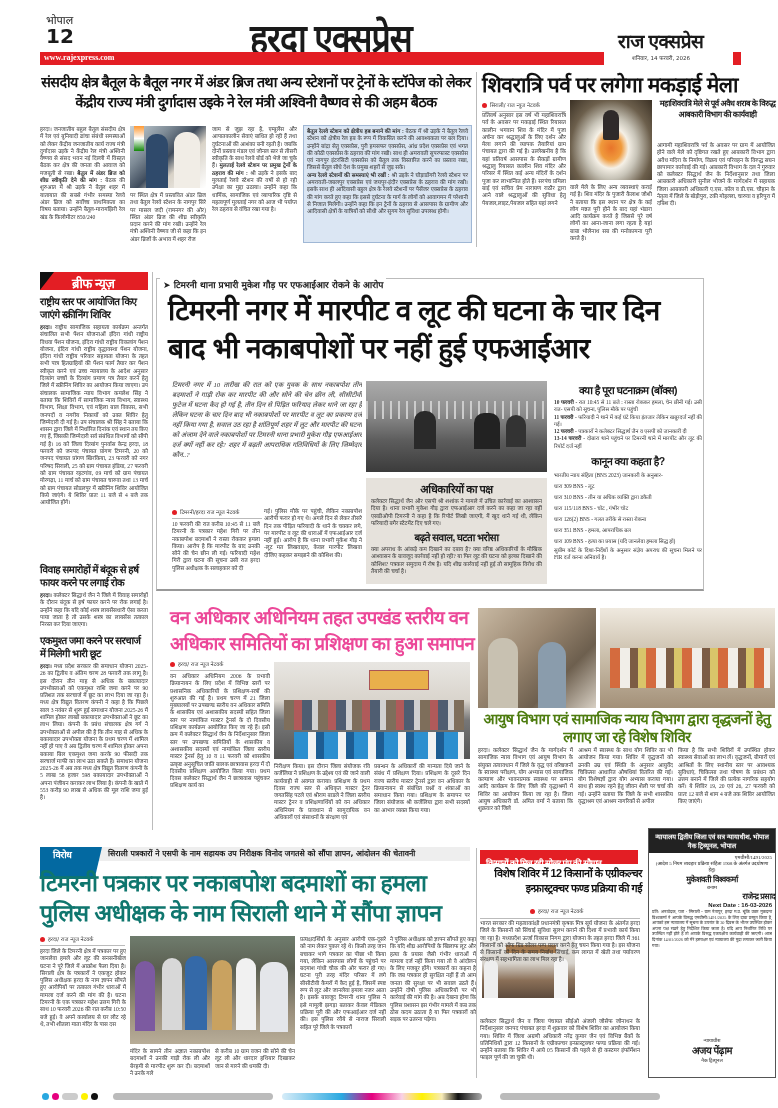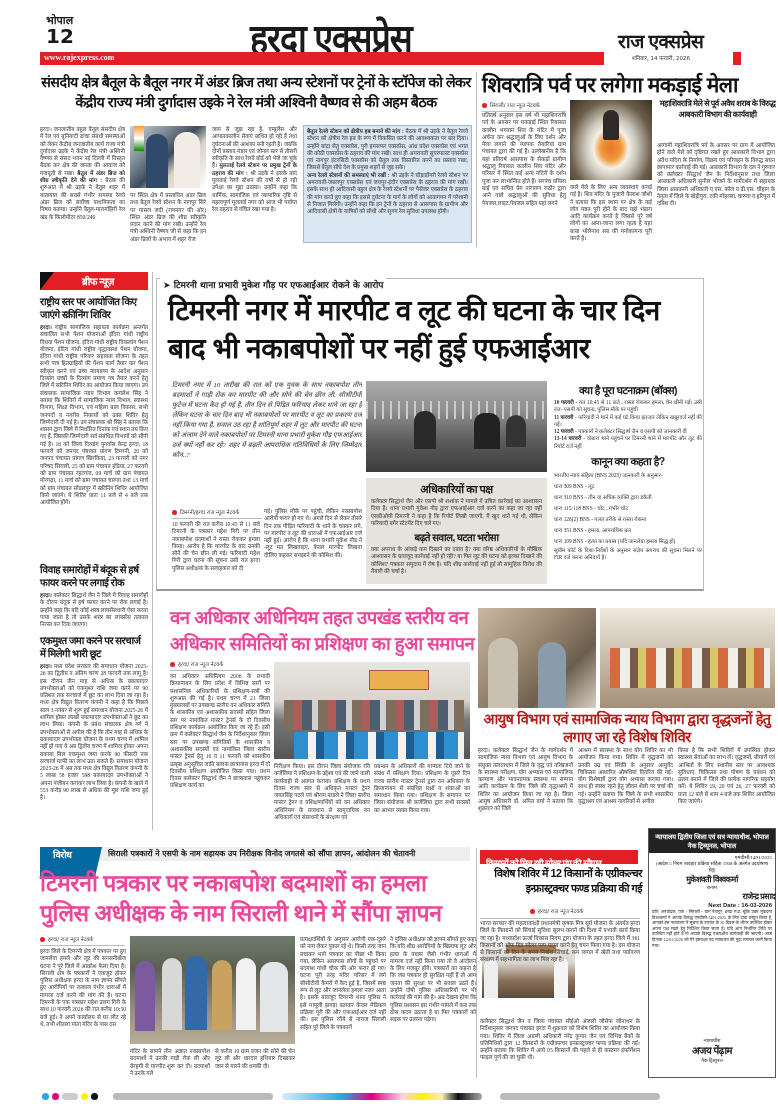--- a/index.html
+++ b/index.html
@@ -7,21 +7,21 @@
 body{position:relative;font-family:"DejaVu Sans",sans-serif;color:#1a1a1a}
 .abs{position:absolute}
 .cond{font-family:"Liberation Sans Narrow","Liberation Sans",sans-serif;font-weight:bold;letter-spacing:-0.5px}
 .body-text{font-size:5.6px;line-height:7.3px;color:#333;text-align:justify;overflow:hidden;font-family:"Liberation Serif",serif}
 .byline{font-size:5.4px;color:#333;display:flex;align-items:center;gap:3px;padding-bottom:2px;border-bottom:1px solid #bbb;margin-bottom:3px}
 .byline .dot{width:5px;height:5px;border-radius:50%;background:#e31e24;display:inline-block}
 .photo{background:#888;overflow:hidden;position:absolute}
 .hr{position:absolute;background:#bbb;height:1px}
 .vr{position:absolute;background:#bbb;width:1px}
 
-#city{left:46px;top:12px;font-size:11px;font-weight:bold}
+#city{left:46px;top:12px;font-size:11px;font-weight:normal}
 #pageno{left:46px;top:24px;font-size:20px;font-weight:bold}
 #title{left:250px;top:14px;font-size:34px;font-weight:900;letter-spacing:-1px;transform:scaleY(1.15)}
 #brand2{left:618px;top:28px;font-size:19px;font-weight:900}
 #redbar{left:40px;top:52px;width:564px;height:13px;background:#e31e24}
 #url{left:44px;top:53px;font-size:8px;color:#fff;font-family:"Liberation Serif",serif;font-weight:bold}
 #date{left:632px;top:54px;font-size:5.5px;color:#333}
 #redsq{left:733px;top:52px;width:8px;height:13px;background:#e31e24}
 .marks{display:flex;gap:3px;align-items:center}
 .mk{width:7px;height:7px;border-radius:50%}
 </style>
@@ -71,21 +71,21 @@
 <div class="abs body-text" style="left:482px;top:112px;width:84px;height:134px">प्रतिवर्ष अनुसार इस वर्ष भी महाशिवरात्रि पर्व के अवसर पर मकड़ाई स्थित रियासत कालीन भगवान शिव के मंदिर में पूजा अर्चना कर श्रद्धालुओं के लिए दर्शन और मेला लगाने की व्यापक तैयारियां ग्राम पंचायत द्वारा की गई है। उल्लेखनीय है कि यहां प्रतिवर्ष आसपास के सैकड़ों ग्रामीण श्रद्धालु रियासत कालीन शिव मंदिर और परिसर में स्थित कई अन्य मंदिरों के दर्शन पूजा कर लाभान्वित होते हैं। सरपंच प्रमिला बाई एवं सचिव प्रेम नारायण राठौर द्वारा आने वाले श्रद्धालुओं की सुविधा हेतु पेयजल,लाइट,पेयजल सहित यहां लगने</div>
 <div class="photo" style="left:570px;top:100px;width:82px;height:80px;background:radial-gradient(ellipse at 50% 60%,#e8742a 0%,#f09a3c 18%,#f5f0e6 30%,#c8c4b8 45%,#6c5f4c 70%,#3a3024 100%)">
   <div style="position:absolute;left:33px;top:10px;width:16px;height:30px;border-radius:8px 8px 2px 2px;background:#2f2a2a"></div>
 </div>
 <div class="abs body-text" style="left:570px;top:184px;width:82px;height:62px">वाले मेले के लिए अन्य व्यवस्थाएं कराई गई है। शिव मंदिर के पुजारी कैलाश जोशी ने बताया कि इस स्थान पर क्षेत्र के कई लोग मन्नत पूरी होने के बाद यहां भंडारा आदि कार्यक्रम करते है जिससे पूरे वर्ष लोगों का आना-जाना लगा रहता है यहां बाबा भोलेनाथ सब की मनोकामना पूरी करते है।</div>
 <div class="abs cond" style="left:657px;top:98px;width:121px;font-size:8px;line-height:11px;text-align:center;color:#222">महाशिवरात्रि मेले से पूर्व अवैध शराब के विरुद्ध आबकारी विभाग की कार्यवाही</div>
 <div class="abs body-text" style="left:657px;top:142px;width:118px;height:104px">आगामी महाशिवरात्रि पर्व के अवसर पर ग्राम में आयोजित होने वाले मेले को दृष्टिगत रखते हुए आबकारी विभाग द्वारा अवैध मदिरा के निर्माण, विक्रय एवं परिवहन के विरुद्ध सघन छापामार कार्रवाई की गई। आबकारी विभाग के दल ने गुरुवार को कलेक्टर सिद्धार्थ जैन के निर्देशानुसार तथा जिला आबकारी अधिकारी सुनील भोजने के मार्गदर्शन में सहायक जिला आबकारी अधिकारी ए.एस. कॉल व डी.एस. चौहान के नेतृत्व में जिले के खेड़ीपुरा, टकी मोहल्ला, चारुवा व हरिपुरा में दबिश दी।</div>
 
 <div class="abs" style="left:40px;top:272px;width:108px;height:18px;background:#e31e24;clip-path:polygon(0 0,100% 0,100% 100%,95% 100%,92% 120%,88% 100%,0 100%)">
   <div style="position:absolute;left:0;top:0;width:0;height:0;border-top:18px solid #111;border-right:14px solid transparent"></div>
-  <span class="cond" style="position:absolute;left:42px;top:2px;color:#fff;font-size:10px">ब्रीफ न्यूज़</span>
+  <span class="cond" style="position:absolute;left:32px;top:2px;color:#fff;font-size:13px">ब्रीफ न्यूज़</span>
 </div>
 <div class="abs" style="left:40px;top:295px;width:108px">
   <div class="cond" style="font-size:10px;line-height:13px;margin-bottom:3px">राष्ट्रीय स्तर पर आयोजित किए जाएंगे स्क्रीनिंग शिविर</div>
   <div class="body-text" style="height:240px">
     <b>हरदा।</b>
     <span>राष्ट्रीय सामाजिक सहायता कार्यक्रम अन्तर्गत संचालित सभी पेंशन योजनाओं इंदिरा गांधी राष्ट्रीय विधवा पेंशन योजना, इंदिरा गांधी राष्ट्रीय विकलांग पेंशन योजना, इंदिरा गांधी राष्ट्रीय वृद्धावस्था पेंशन योजना, इंदिरा गांधी राष्ट्रीय परिवार सहायता योजना के तहत सभी पात्र हितग्राहियों की पेंशन फार्म तैयार कर पेंशन स्वीकृत करने एवं उच्च न्यायालय के आदेश अनुसार दिव्यांग बच्चों के दिव्यांग प्रमाण पत्र तैयार करने हेतु जिले में स्क्रीनिंग शिविर का आयोजन किया जाएगा। उप संचालक सामाजिक न्याय विभाग कमलेश सिंह ने बताया कि शिविरों में सामाजिक न्याय विभाग, स्वास्थ्य विभाग, शिक्षा विभाग, एवं महिला बाल विकास, सभी जनपदों व नगरीय निकायों को उक्त शिविर हेतु जिम्मेदारी दी गई है। उप संचालक श्री सिंह ने बताया कि शासन द्वारा जिले में निर्धारित दिनांक एवं स्थान तय किए गए हैं, जिसकी जिम्मेदारी सर्व संबंधित विभागों को सौंपी गई है। 16 को जिला दिव्यांग पुनर्वास केन्द्र हरदा, 18 फरवरी को जनपद पंचायत प्रांगण टिमरनी, 20 को जनपद पंचायत प्रांगण खिरकिया, 23 फरवरी को नगर परिषद सिराली, 25 को ग्राम पंचायत हंडिया, 27 फरवरी को ग्राम पंचायत रहटगांव, 09 मार्च को ग्राम पंचायत मोरगढ़ा, 11 मार्च को ग्राम पंचायत चारुवा तथा 13 मार्च को ग्राम पंचायत सोडलपुर में स्क्रीनिंग शिविर आयोजित किये जाएंगे। ये शिविर प्रातः 11 बजे से 4 बजे तक आयोजित होंगे।</span>
   </div>
 </div>
 <div class="abs" style="left:40px;top:563px;width:108px">
   <div class="cond" style="font-size:10px;line-height:13px;margin-bottom:3px">विवाह समारोहों में बंदूक से हर्ष फायर करने पर लगाई रोक</div>
@@ -159,31 +159,31 @@
 <div class="abs body-text" style="left:274px;top:763px;width:96px;height:75px">निरीक्षण किया। इस दौरान जिला संयोजक रवि कर्जेलिया ने प्रशिक्षण के उद्देश्य एवं की जाने वाली कार्यवाही से अवगत कराया। प्रशिक्षण के प्रथम दिवस राज्य स्तर से अधिकृत मास्टर ट्रेनर जगतसिंह पटले एवं श्रीराम बाडले ने जिला स्तरीय मास्टर ट्रेनर व प्रशिक्षणार्थियों को वन अधिकार अधिनियम के प्रावधान से सामुदायिक वन अधिकारों एवं संसाधनों के संरक्षण एवं</div>
 <div class="abs body-text" style="left:374px;top:763px;width:96px;height:75px">प्रबन्धन के अधिकारों की मान्यता दिये जाने के संबंध में प्रशिक्षण दिया। प्रशिक्षण के दूसरे दिन राज्य स्तरीय मास्टर ट्रेनर्स द्वारा वन अधिकार के क्रियान्वयन से संबंधित प्रश्नों व शंकाओं का समाधान किया गया। प्रशिक्षण के समापन पर जिला संयोजक श्री कर्जेलिया द्वारा सभी सदस्यों का आभार व्यक्त किया गया।</div>
 
 <div class="photo" style="left:478px;top:608px;width:118px;height:100px;background:linear-gradient(135deg,#c8b9a3 0%,#9b8872 40%,#6d5f4e 70%,#d8d0c4 100%)">
   <div style="position:absolute;left:10px;top:30px;width:30px;height:70px;border-radius:14px 14px 0 0;background:#c8c1b1"></div>
   <div style="position:absolute;left:60px;top:34px;width:28px;height:66px;border-radius:14px 14px 0 0;background:#8a9cac"></div>
 </div>
 <div class="photo" style="left:600px;top:608px;width:175px;height:100px;background:linear-gradient(180deg,#efe9df 0%,#c9bda9 50%,#a39078 100%)">
   <div style="position:absolute;left:10px;top:40px;width:160px;height:40px;background:repeating-linear-gradient(90deg,#d46b3e 0 10px,#f1eee8 10px 20px,#7c5c44 20px 28px,#d9c56a 28px 36px)"></div>
 </div>
-<div class="abs cond" style="left:478px;top:710px;width:298px;font-size:14.5px;line-height:18px;text-align:center;color:#b91c1c">आयुष विभाग एवं सामाजिक न्याय विभाग द्वारा वृद्धजनों हेतु लगाए जा रहे विशेष शिविर</div>
+<div class="abs cond" style="left:478px;top:710px;width:298px;font-size:14.5px;line-height:18px;text-align:center;color:#4d7c0f">आयुष विभाग एवं सामाजिक न्याय विभाग द्वारा वृद्धजनों हेतु लगाए जा रहे विशेष शिविर</div>
 <div class="abs body-text" style="left:478px;top:747px;width:95px;height:90px">हरदा। कलेक्टर सिद्धार्थ जैन के मार्गदर्शन में सामाजिक न्याय विभाग एवं आयुष विभाग के संयुक्त तत्वावधान में जिले के वृद्ध एवं वरिष्ठजनों के स्वास्थ्य परीक्षण, योग अभ्यास एवं सामाजिक कल्याण और भावनात्मक स्वास्थ्य पर सम्मान आदि कार्यक्रम के लिए जिले की वृद्धाश्रमों में शिविर का आयोजन किया जा रहा है। जिला आयुष अधिकारी डॉ. अमित वर्मा ने बताया कि शुक्रवार को जिले</div>
 <div class="abs body-text" style="left:578px;top:747px;width:95px;height:90px">आश्रम में स्वास्थ्य के साथ योग शिविर का भी आयोजन किया गया। शिविर में वृद्धजनों को उनकी उम्र एवं स्थिति के अनुसार आयुर्वेद चिकित्सा आधारित औषधियां वितरित की गई। योग विशेषज्ञों द्वारा योग अभ्यास कराया गया। साथ ही स्वस्थ रहने हेतु जीवन शैली पर चर्चा की गई। उन्होंने बताया कि जिले के सभी शासकीय वृद्धाश्रम एवं आश्रम नागरिकों से अपील</div>
 <div class="abs body-text" style="left:678px;top:747px;width:97px;height:90px">किया है कि सभी शिविरों में उपस्थित होकर स्वास्थ्य सेवाओं का लाभ लें। वृद्धजनों, बीमारों एवं आश्रितों के लिए स्थानीय स्तर पर आवश्यक सुविधाएं, चिकित्सा तथा पोषण के प्रबंधन को उत्तम बनाने में जिले की प्रत्येक नागरिक सहयोग करें। ये शिविर 19, 20 एवं 26, 27 फरवरी को प्रातः 12 बजे से शाम 4 बजे तक शिविर आयोजित किए जाएंगे।</div>
 
 <div class="abs" style="left:40px;top:847px;width:430px;height:14px;background:#eee"></div>
 <div class="abs" style="left:40px;top:847px;width:62px;height:32px;background:#0369a1;clip-path:polygon(0 0,100% 0,88% 100%,0 100%)">
   <span class="cond" style="position:absolute;left:13px;top:1px;color:#fff;font-size:9.5px">विरोध</span>
 </div>
 <div class="abs" style="left:108px;top:848px;font-size:7.8px;font-weight:bold;color:#222;white-space:nowrap">सिराली पत्रकारों ने एसपी के नाम सहायक उप निरीक्षक विनोद जगतसे को सौंपा ज्ञापन, आंदोलन की चेतावनी</div>
-<div class="abs cond" style="left:40px;top:868px;width:440px;font-size:23px;line-height:30px;color:#ec4899">टिमरनी पत्रकार पर नकाबपोश बदमाशों का हमला पुलिस अधीक्षक के नाम सिराली थाने में सौंपा ज्ञापन</div>
+<div class="abs cond" style="left:40px;top:868px;width:440px;font-size:23px;line-height:30px;color:#0f766e">टिमरनी पत्रकार पर नकाबपोश बदमाशों का हमला पुलिस अधीक्षक के नाम सिराली थाने में सौंपा ज्ञापन</div>
 <div class="abs byline" style="left:40px;top:935px;width:85px">
   <span class="dot"></span>
   <span>हरदा/ राज न्यूज नेटवर्क</span>
 </div>
 <div class="abs body-text" style="left:40px;top:948px;width:86px;height:128px">हरदा जिले के टिमरनी क्षेत्र में पत्रकार पर हुए जानलेवा हमले और लूट की सनसनीखेज घटना ने पूरे जिले में आक्रोश फैला दिया है। सिराली क्षेत्र के पत्रकारों ने एकजुट होकर पुलिस अधीक्षक हरदा के नाम ज्ञापन सौंपते हुए आरोपियों पर तत्काल गंभीर धाराओं में मामला दर्ज करने की मांग की है। घटना टिमरनी के एक पत्रकार महेश उत्तम गिरी के साथ 10 फरवरी 2026 की रात करीब 10:50 बजे हुई। वे अपने कार्यालय से घर लौट रहे थे, तभी शीतला माता मंदिर के पास दस</div>
 <div class="photo" style="left:130px;top:936px;width:165px;height:108px;background:linear-gradient(180deg,#6f7c6d 0%,#5b5f51 30%,#9a8f7c 70%,#b8ad98 100%)">
   <div style="position:absolute;left:5px;top:25px;width:20px;height:70px;border-radius:10px 10px 0 0;background:#7c5aa0"></div>
   <div style="position:absolute;left:32px;top:22px;width:20px;height:72px;border-radius:10px 10px 0 0;background:#d8d8d8"></div>
   <div style="position:absolute;left:55px;top:20px;width:22px;height:74px;border-radius:10px 10px 0 0;background:#3469a8"></div>
   <div style="position:absolute;left:82px;top:24px;width:20px;height:70px;border-radius:10px 10px 0 0;background:#c9a260"></div>

